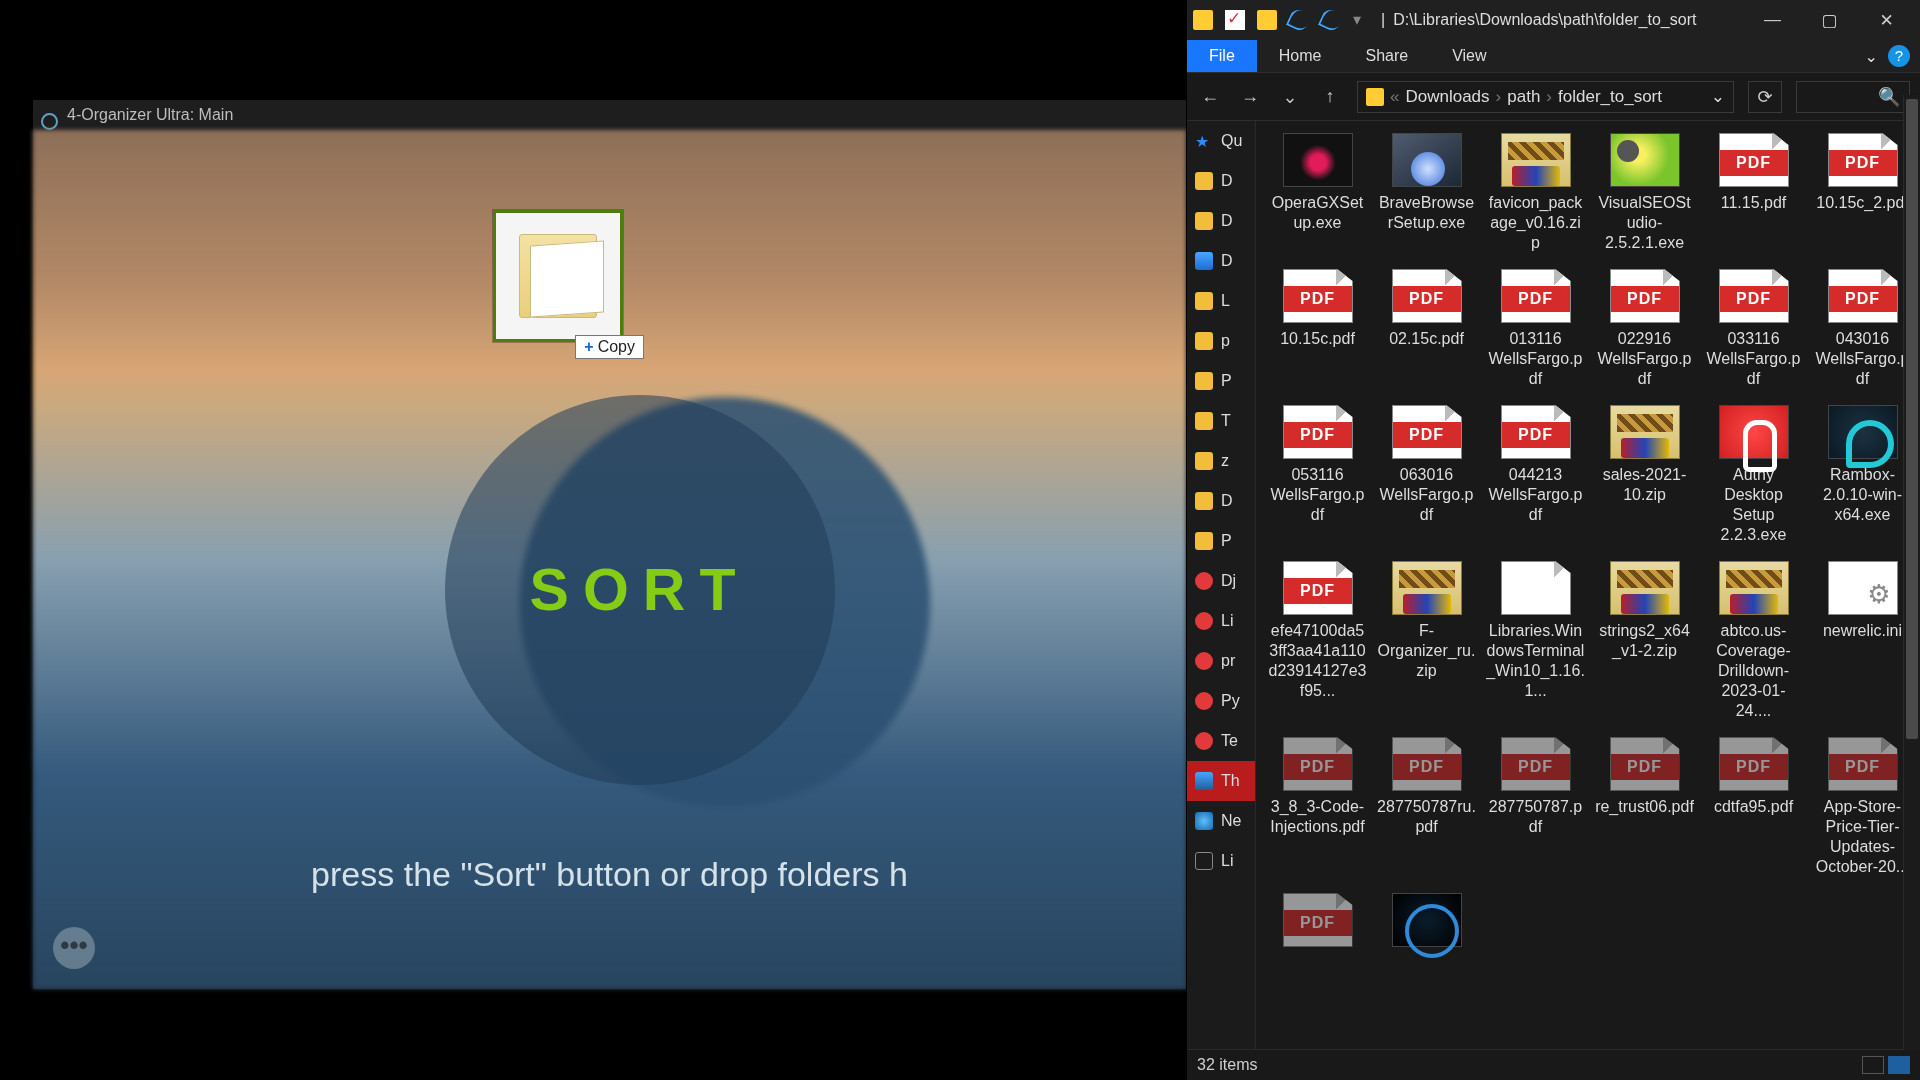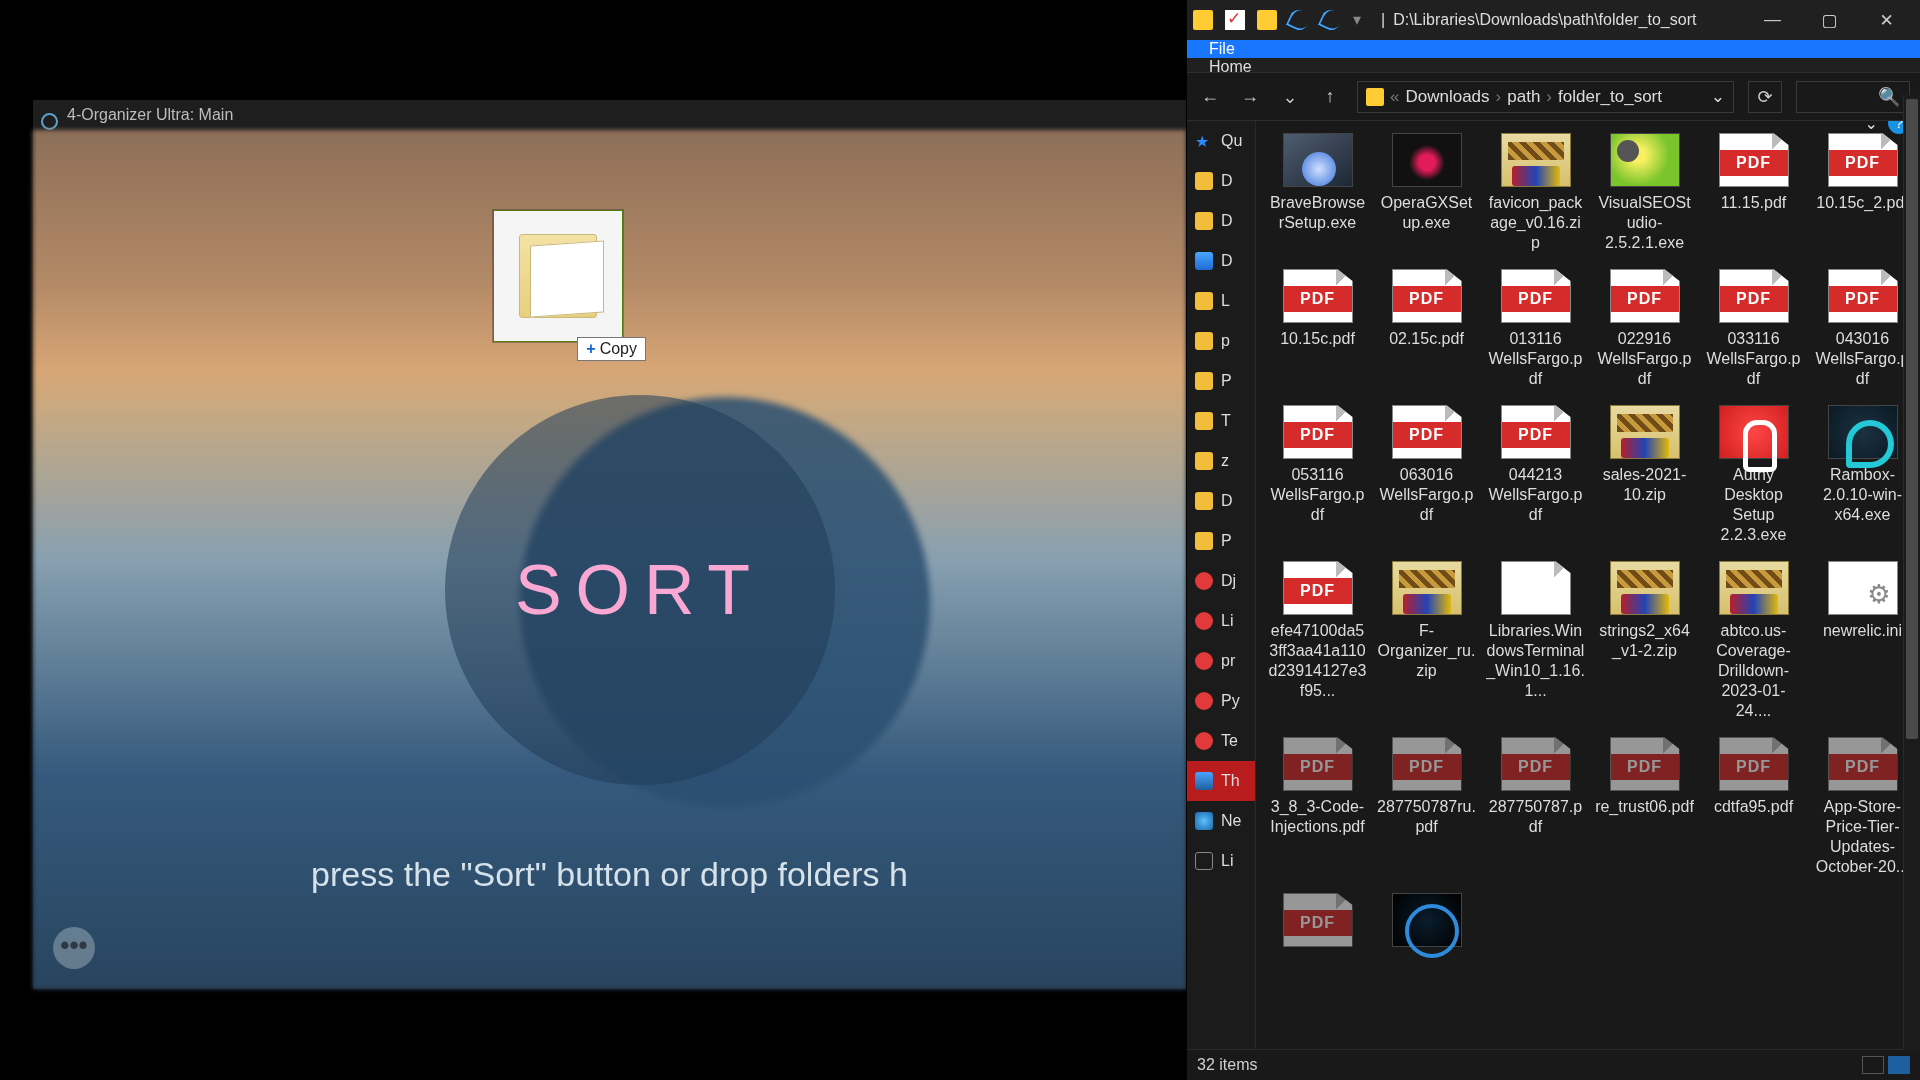--- a/index.html
+++ b/index.html
@@ -47,23 +47,23 @@
     position:absolute; left:0; right:0; top:30px; bottom:0;
   }
   .sort-circle {
     position:absolute; left:50%; top:50%;
     width:390px; height:390px; margin-left:-165px; margin-top:-165px;
     border-radius:50%;
     background:rgba(32,60,88,0.55);
     display:flex; align-items:center; justify-content:center;
   }
   .sort-label {
-    color:#f9a8d4;
-    font-size:70px;
-    font-weight:400;
+    color:#84cc16;
+    font-size:59px;
+    font-weight:700;
     letter-spacing:14px;
   }
   .hint {
     position:absolute; left:0; right:0; bottom:95px;
     text-align:center;
     color:#d6e2ea;
     font-size:34px;
     font-weight:300;
   }
   .ellipsis-btn {
@@ -74,21 +74,21 @@
     text-align:center; line-height:36px; font-size:26px;
     font-weight:700;
   }
 
   
   .drag-folder {
     position:absolute;
     left:460px; top:80px;
     width:130px; height:132px;
     background:#f5f5f5;
-    border:1px solid #4d7c0f;
+    border:3px solid #4d7c0f;
     display:flex; align-items:center; justify-content:center;
     box-shadow:0 0 0 1px rgba(0,0,0,.25);
   }
   .drag-folder .foldericon {
     width:78px;height:84px;
     background:linear-gradient(180deg,#f4e2a4,#e8cf7d);
     border:1px solid #c9b97a;
     border-radius:3px;
     position:relative;
   }
@@ -124,21 +124,21 @@
   .chkbox{background:#fff;position:relative;}
   .chkbox::after{content:"✓";color:#d33;position:absolute;left:2px;top:-2px;font-size:17px;}
   .undo,.redo{border:2px solid #3da5ff;border-top:none;border-right:none;border-radius:50% 0;transform:rotate(25deg);}
   .chev{color:#888;}
   .ex-caption .titletxt{flex:1;white-space:nowrap;overflow:hidden;text-overflow:ellipsis;}
   .winctl{display:flex;gap:2px;margin-left:auto;}
   .winctl button{all:unset;width:55px;text-align:center;color:#ccc;font-size:17px;cursor:pointer;}
 
   .ex-ribbon{
     height:33px;background:#202020;display:flex;align-items:stretch;
-    border-bottom:1px solid #2e2e2e;font-size:16px;color:#ddd;flex-direction:column;
+    border-bottom:1px solid #2e2e2e;font-size:16px;color:#ddd;
   }
   .ex-ribbon .tab{padding:0 22px;display:flex;align-items:center;color:#ddd;}
   .ex-ribbon .tab.file{background:#1976ff;color:#fff;}
   .ex-ribbon .tab.right{margin-left:auto;display:flex;align-items:center;gap:10px;padding-right:10px;}
   .help-badge{width:22px;height:22px;border-radius:50%;background:#1793e6;color:#fff;text-align:center;line-height:22px;font-size:15px;}
 
   .ex-nav{
     height:48px;background:#191919;border-bottom:1px solid #2e2e2e;
     display:flex;align-items:center;padding:0 10px;gap:14px;color:#ccc;font-size:18px;
   }
@@ -411,26 +411,26 @@
             <span>Ne</span>
           </div>
           <div class="trow">
             <span class="t-ico t-lx"></span>
             <span>Li</span>
           </div>
         </div>
       <div class="ex-files">
         <div class="fgrid" id="fgrid">
             <div class="fitem">
+              <div class="thumb exe opera"></div>
+              <div class="lbl">OperaGXSetup.exe</div>
+            </div>
+            <div class="fitem">
               <div class="thumb exe brave"></div>
               <div class="lbl">BraveBrowserSetup.exe</div>
-            </div>
-            <div class="fitem">
-              <div class="thumb exe opera"></div>
-              <div class="lbl">OperaGXSetup.exe</div>
             </div>
             <div class="fitem">
               <div class="thumb zip"></div>
               <div class="lbl">favicon_package_v0.16.zip</div>
             </div>
             <div class="fitem">
               <div class="thumb exe visual"></div>
               <div class="lbl">VisualSEOStudio-2.5.2.1.exe</div>
             </div>
             <div class="fitem">

